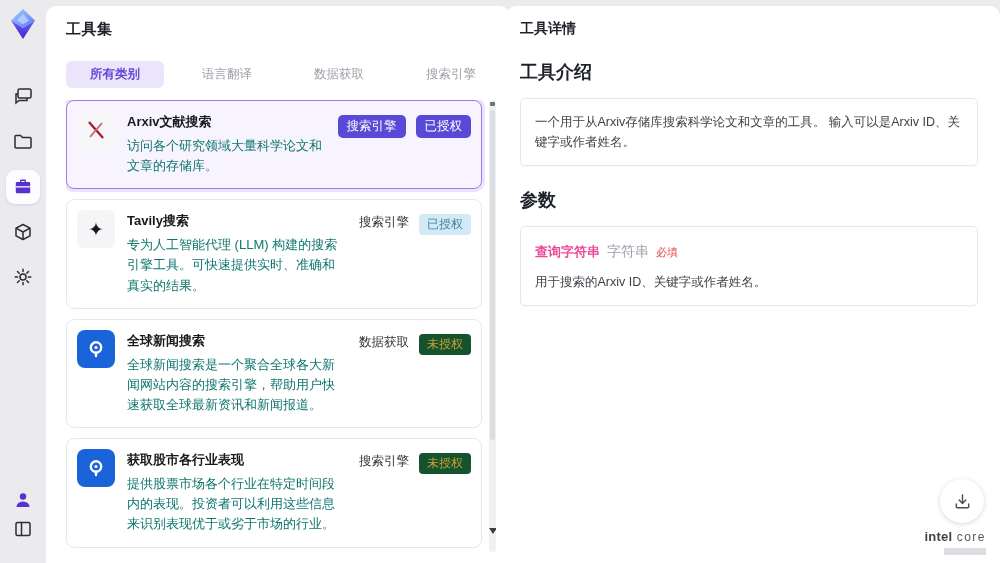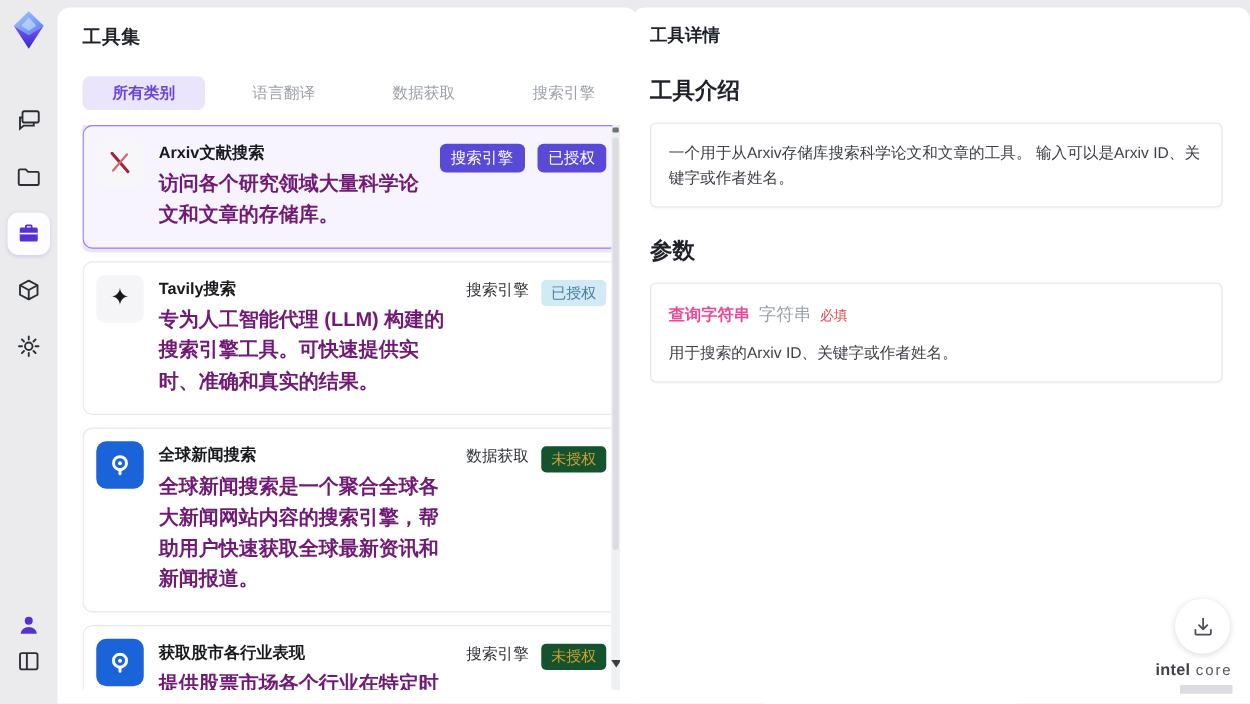--- a/index.html
+++ b/index.html
@@ -22,29 +22,29 @@
   .panel-right { left:506px; right:0; padding:14px 22px 0 14px; }
 
   .page-title { font-size:15px; font-weight:bold; letter-spacing:.5px; }
 
   
   .tabs { display:flex; gap:14px; margin-top:22px; align-items:center; }
   .tab { font-size:12.5px; color:#9ca0a8; padding:5px 24px; border-radius:6px; cursor:pointer; white-space:nowrap; }
   .tab.active { background:#eae5fb; color:#6847d6; font-weight:bold; }
 
   
-  .list-wrap { position:relative; margin-top:12px; height:452px; overflow:hidden; }
+  .list-wrap { position:relative; margin-top:12px; height:452px; overflow:hidden; padding-right:14px; }
   .cards { display:flex; flex-direction:column; gap:10px; }
   .card { position:relative; display:flex; gap:12px; border:1px solid #e7e8ea; border-radius:8px; background:#fff; padding:10px 10px 12px 10px; cursor:pointer; }
   .card.selected { background:#f8f4ff; border:1.5px solid #9b7bf2; box-shadow:0 0 0 3px #eae3fb; }
   .card-icon { flex:0 0 38px; width:38px; height:38px; border-radius:7px; background:#f5f4f6; display:flex; align-items:center; justify-content:center; overflow:hidden; }
   .card-icon.blue { background:#1a63d9; border-radius:8px; }
   .card-body { flex:1 1 auto; min-width:0; }
   .card-title { font-size:13px; font-weight:bold; color:#17191d; margin-top:2px; }
-  .card-desc { font-size:16px; color:#701a75; line-height:1.55; margin-top:5px; max-width:242px;font-weight:bold; }
+  .card-desc { font-size:13px; color:#0f766e; line-height:1.55; margin-top:5px; max-width:242px; }
   .card-tags { flex:0 0 auto; display:flex; gap:10px; align-items:flex-start; padding-top:4px; }
   .tag-cat { font-size:12.5px; color:#2f3237; white-space:nowrap; }
   .badge { font-size:12px; padding:2px 8px; border-radius:4px; white-space:nowrap; }
   .badge.ok { background:#d2eaf6; color:#49819e; }
   .badge.no { background:#14532d; color:#cf9f33; }
   .btn-tag { font-size:12.5px; color:#fff; background:#5849d6; padding:3px 9px; border-radius:5px; white-space:nowrap; }
 
   
   .scrollbar { position:absolute; right:0; top:0; bottom:0; width:7px; background:#eff0f2; border-radius:3px; }
   .scroll-dash { position:absolute; top:2px; left:1px; width:5px; height:4px; background:#6e7278; border-radius:1px; }

